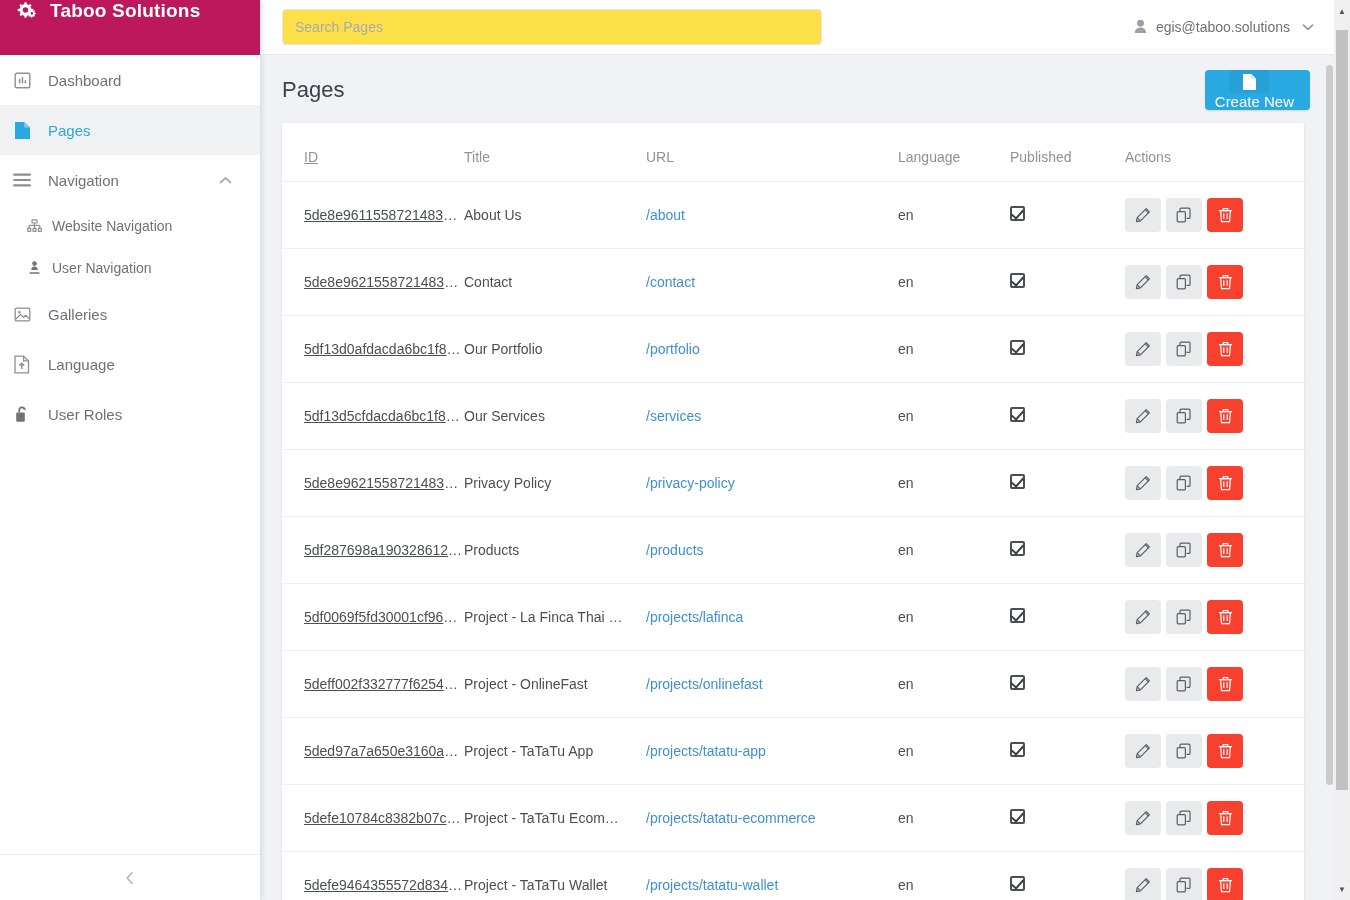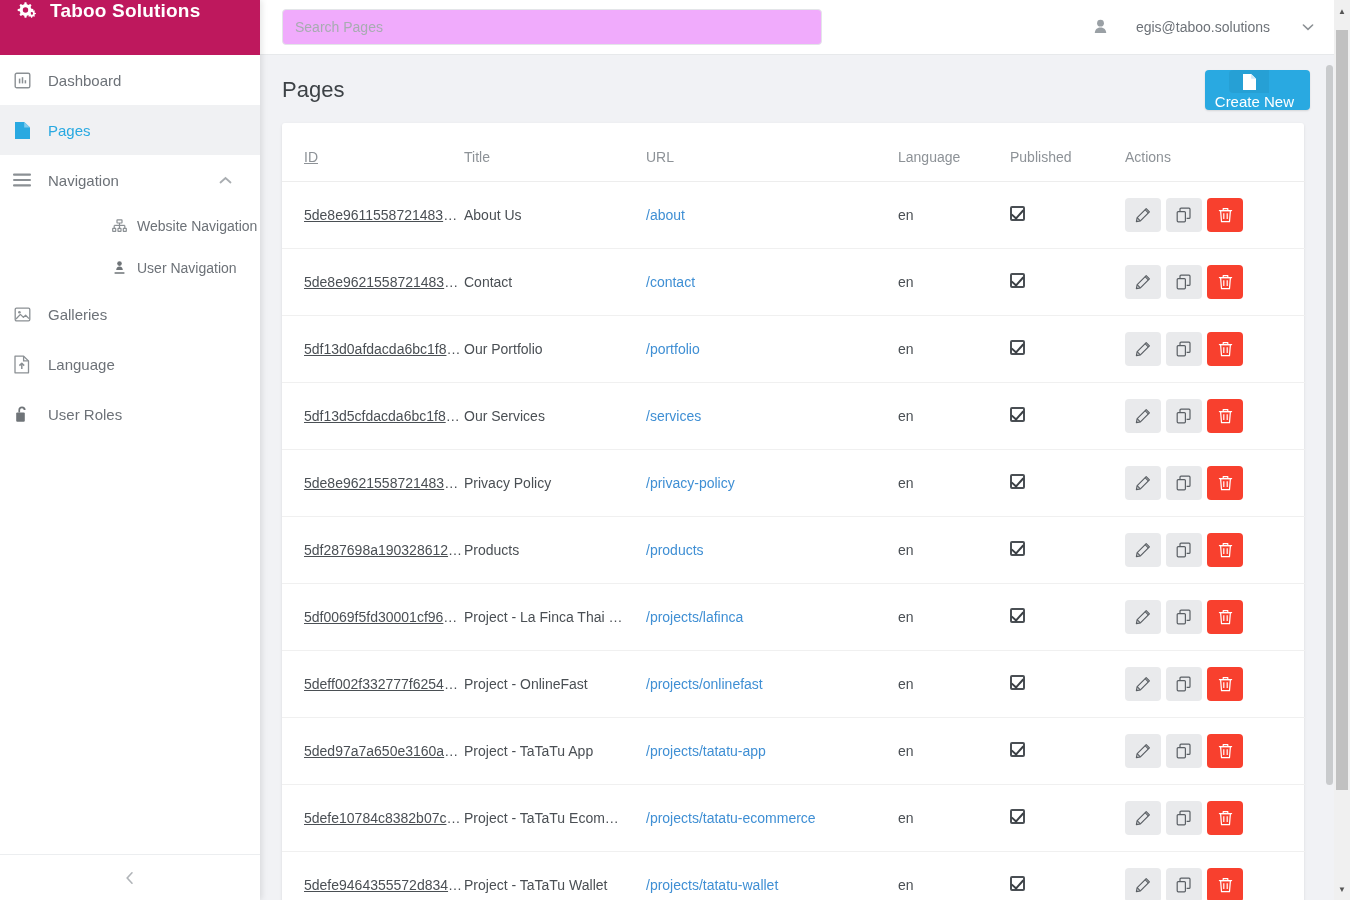--- a/index.html
+++ b/index.html
@@ -61,25 +61,24 @@
   .nav-item .lbl { margin-left: 12px; }
   .nav-item.active {
     background: #f0f1f3;
   }
   .nav-item.active .lbl { color: #29a9e1; }
   .nav-item.group .chev { margin-left: auto; margin-right: 28px; color:#a9adb1; }
   .nav-sub {
     display: flex;
     align-items: center;
     height: 42px;
-    padding-left: 84px;
+    padding-left: 24px;
     color: #6d7278;
     font-size: 14px;
     cursor: pointer;
-    margin-left: 25px;
   }
   .nav-sub .ic { width: 20px; min-width:20px; display:flex; align-items:center; justify-content:center; color:#8b9094;}
   .nav-sub .lbl { margin-left: 8px; }
   .sidebar-collapse {
     position: absolute;
     left: 0; bottom: 0;
     width: 260px; height: 46px;
     border-top: 1px solid #eceef0;
     display: flex;
     align-items: center;
@@ -102,32 +101,31 @@
   .search-wrap { margin-left: 22px; }
   .search-input {
     width: 540px; height: 36px;
     border: 1px solid #e3e5e8;
     border-radius: 4px;
     padding: 0 12px;
     font-size: 14px;
     color: #5a6065;
     font-family: "Liberation Sans", sans-serif;
     outline: none;
-    background: #f0abfc;
+    background: #fde047;
   }
   .search-input::placeholder { color: #a7acb1; }
   .user-menu {
     margin-left: auto;
     margin-right: 26px;
     display: flex;
     align-items: center;
     color: #6d7278;
     font-size: 14px;
     cursor: pointer;
-    gap: 20px;
   }
   .user-menu .avatar { margin-right: 8px; color:#9aa0a5; display:flex; align-items:center;}
   .user-menu .caret { margin-left: 12px; color:#8b9094; }
 
   
   .main {
     position: absolute;
     left: 260px; top: 55px;
     width: 1080px; height: 845px;
     background: #f1f2f5;

